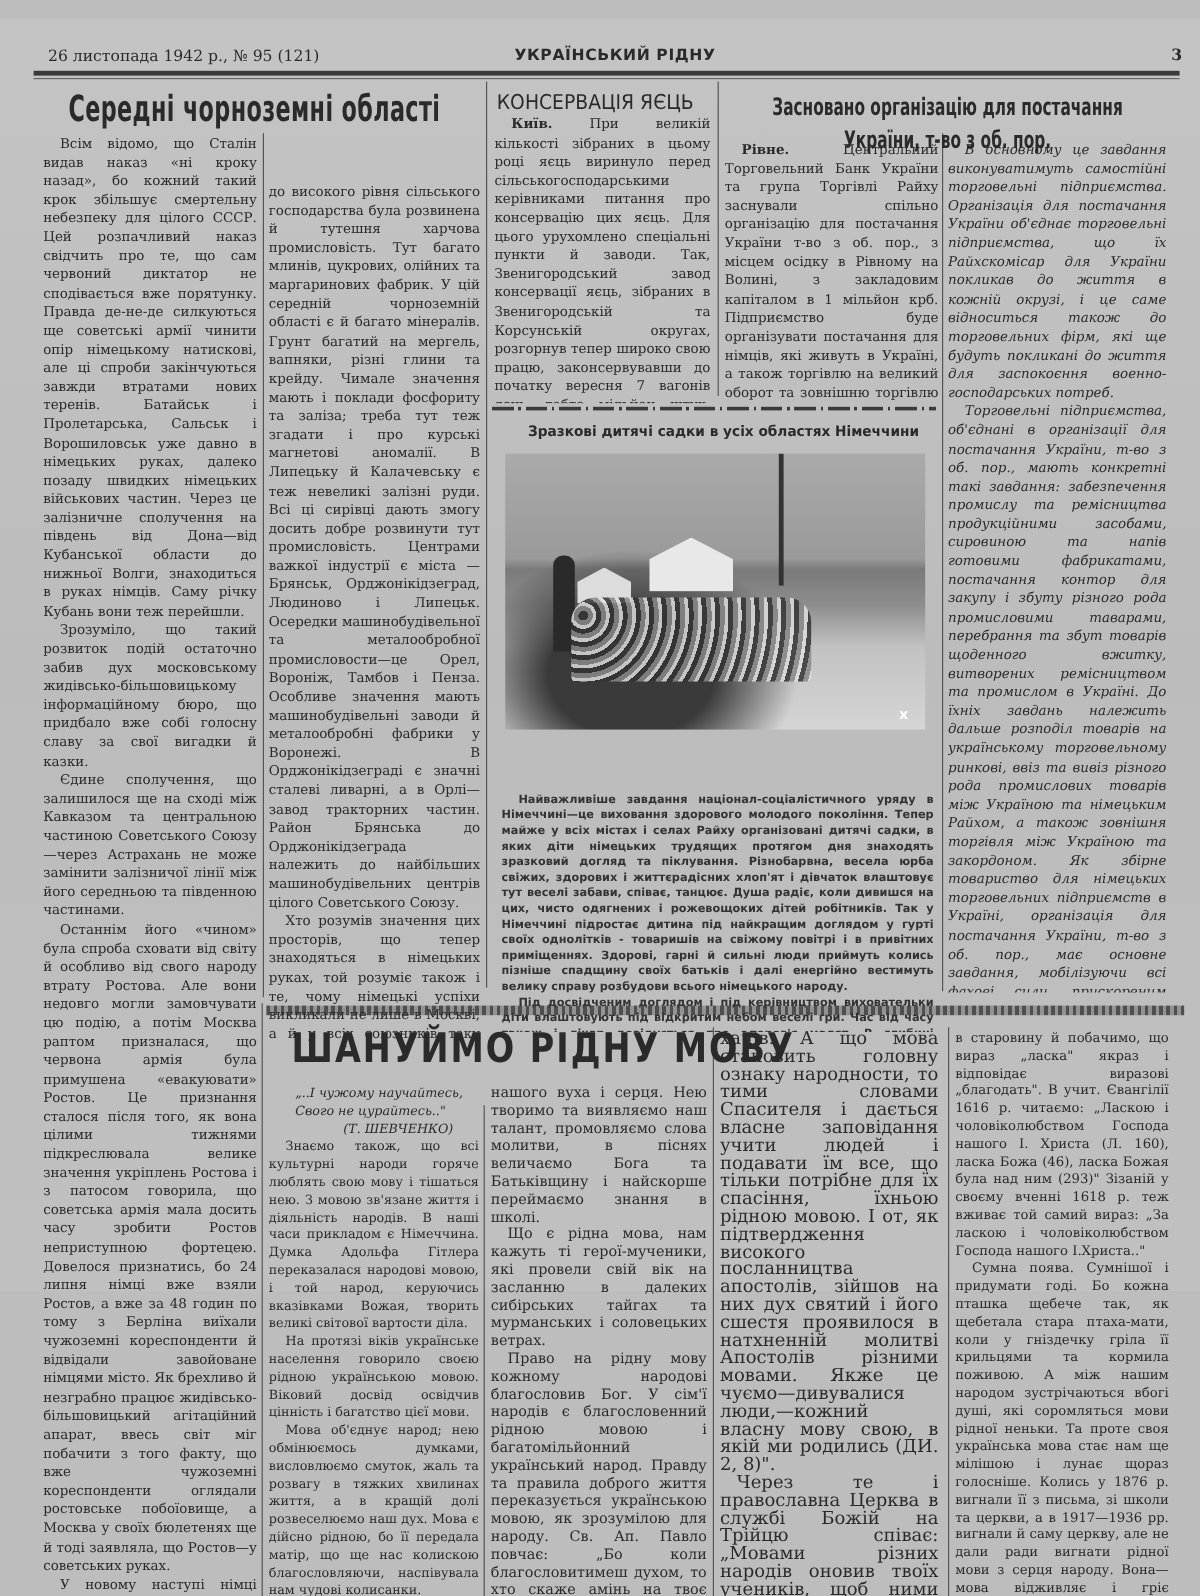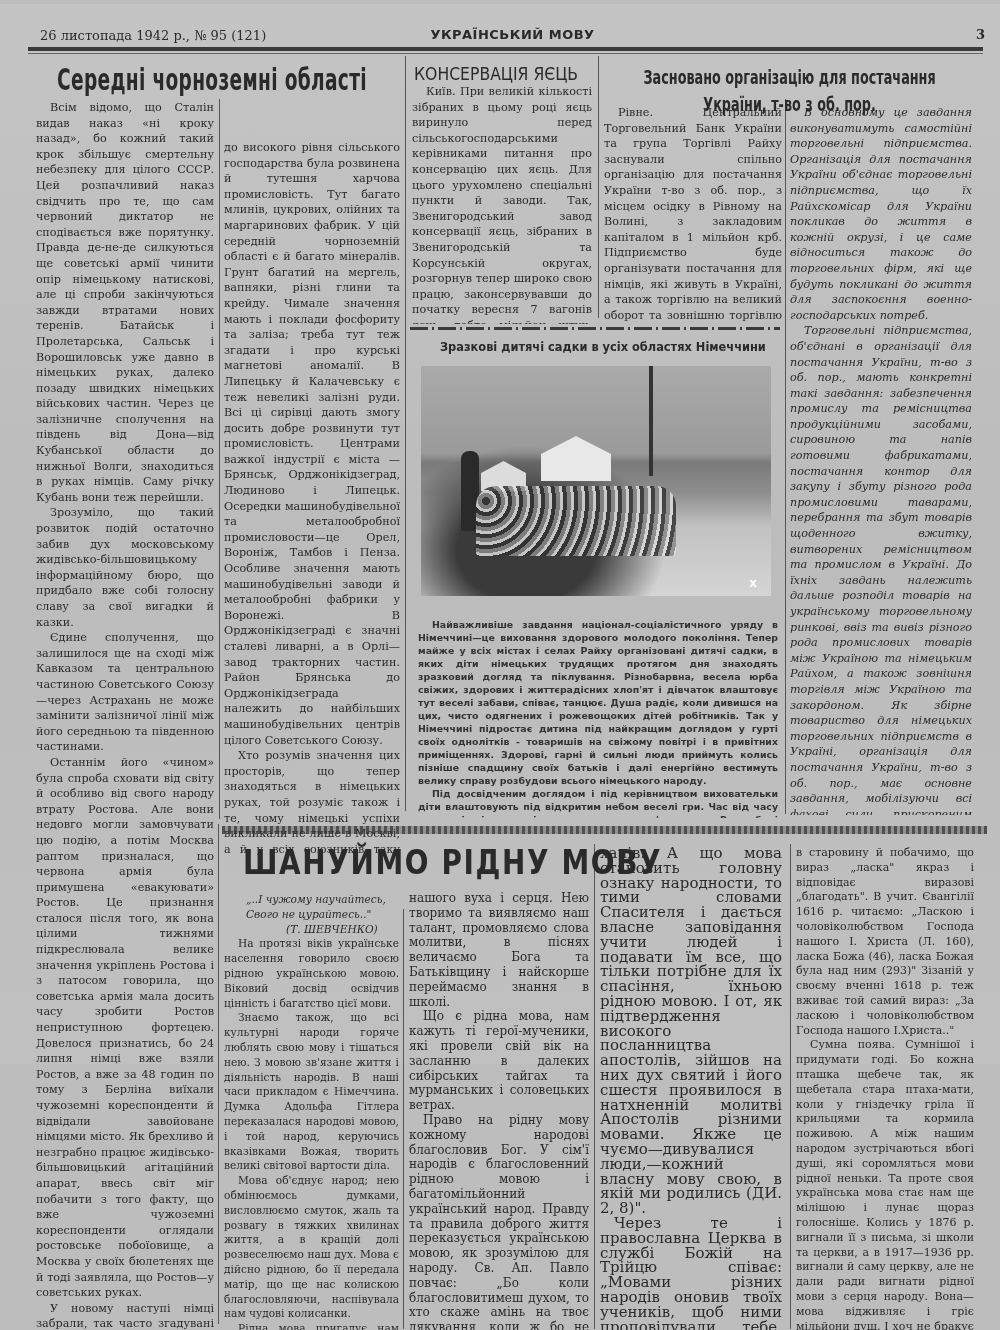--- a/index.html
+++ b/index.html
@@ -3,21 +3,21 @@
 <meta charset="utf-8">
 <style>
   html, body { margin:0; padding:0; }
   body {
     width:1000px; height:1330px; overflow:hidden;
     background:#bdbdbd;
     font-family:"DejaVu Serif", serif;
     color:#2a2a2a;
     position:relative;
   }
-  .page { position:absolute; left:0; top:4px; width:1000px; height:1060px;
+  .page { position:absolute; left:0; top:16px; width:1000px; height:1060px;
     background: linear-gradient(180deg,#c4c4c4 0%,#bcbcbc 50%,#c0c0c0 100%); }
   .masthead { position:absolute; top:22px; left:40px; width:945px; height:20px;
     font-size:13px; font-family:"DejaVu Serif", serif; }
   .mh-date { position:absolute; left:0; top:2px; }
   .mh-title { position:absolute; left:0; right:0; text-align:center; top:1px;
     font-family:"DejaVu Sans", sans-serif; font-weight:bold; font-size:13px; letter-spacing:0.5px; }
   .mh-page { position:absolute; right:0; top:1px; font-weight:bold; }
   .rule-top { position:absolute; top:43px; left:28px; width:955px; height:4px; background:#3a3a3a; }
   .rule-top2 { position:absolute; top:49px; left:28px; width:955px; height:1px; background:#666; }
   .vline { position:absolute; width:1px; background:#555; }
@@ -27,44 +27,44 @@
     background: repeating-linear-gradient(90deg,#333 0 3px,#888 3px 6px); opacity:0.8; }
   .col { position:absolute; font-size:11.2px; line-height:15.6px; text-align:justify; hyphens:auto; }
   .col p { margin:0; text-indent:14px; }
   .col p.noind { text-indent:0; }
   .head-cond { font-family:"DejaVu Sans", sans-serif; font-weight:bold; transform-origin:left top; color:#2a2a2a; white-space:nowrap; }
   .h1 { position:absolute; left:57px; top:58px; font-size:30px; transform:scaleX(0.62); letter-spacing:0.5px; }
   .h2 { position:absolute; left:414px; top:60px; font-size:17px; font-weight:normal; transform:scaleX(0.92); }
   .h3 { position:absolute; left:620px; top:60px; width:530px; font-size:20px; text-align:center; transform:scaleX(0.64); line-height:27px; white-space:normal; }
   .h4 { position:absolute; left:440px; top:336px; font-size:12px; transform:scaleX(0.95); }
   .h5 { position:absolute; left:243px; top:838px; font-size:34px; transform:scaleX(0.82); letter-spacing:2px; }
-  .dateline { font-weight:normal; }
+  .dateline { font-weight:bold; }
   .photo { position:absolute; left:421px; top:362px; width:350px; height:230px;
     background:
       radial-gradient(ellipse at 30% 80%, #3a3a3a 0 20%, transparent 40%),
       linear-gradient(180deg,#aaa 0%,#9a9a9a 38%,#7a7a7a 42%,#8d8d8d 55%,#c2c2c2 70%,#d5d5d5 100%);
     overflow:hidden; }
   .photo .house { position:absolute; left:120px; top:70px; width:70px; height:45px; background:#e8e8e8; clip-path:polygon(0 40%,50% 0,100% 40%,100% 100%,0 100%); }
   .photo .house2 { position:absolute; left:60px; top:95px; width:45px; height:30px; background:#dcdcdc; clip-path:polygon(0 40%,50% 0,100% 40%,100% 100%,0 100%); }
   .photo .pole { position:absolute; left:228px; top:0; width:4px; height:110px; background:#333; }
   .photo .crowd { position:absolute; left:55px; top:120px; width:200px; height:70px;
     background: repeating-radial-gradient(circle at 10px 15px,#333 0 4px,#888 4px 8px,#ddd 8px 11px); opacity:0.85; border-radius:20px 20px 4px 4px; }
   .photo .adult { position:absolute; left:40px; top:85px; width:18px; height:80px; background:#2a2a2a; border-radius:8px 8px 2px 2px; }
   .photo .mark { position:absolute; right:14px; bottom:6px; color:#fff; font-family:"DejaVu Sans", sans-serif; font-weight:bold; font-size:12px; }
-  .caption { font-family:"DejaVu Sans", sans-serif; font-size:9.4px; line-height:13px; font-weight:bold; color:#333; }
+  .caption { font-family:"DejaVu Sans", sans-serif; font-size:9.4px; line-height:13px; font-weight:bold; color:#333;margin-top:30px; }
   .epi { font-style:italic; }
 </style>
 </head>
 <body>
 
 <div class="page">
 
   <div class="masthead">
     <span class="mh-date">26 листопада 1942 р., № 95 (121)</span>
-    <span class="mh-title">УКРАЇНСЬКИЙ МОВУ</span>
+    <span class="mh-title">УКРАЇНСЬКИЙ РІДНУ</span>
     <span class="mh-page">3</span>
   </div>
   <div class="rule-top"></div>
   <div class="rule-top2"></div>
 
   <div class="vline" style="left:219px;top:95px;height:720px;"></div>
   <div class="vline" style="left:405px;top:52px;height:755px;"></div>
   <div class="vline" style="left:598px;top:52px;height:262px;"></div>
   <div class="vline" style="left:785px;top:95px;height:715px;"></div>
   <div class="vline" style="left:218px;top:820px;height:500px;"></div>
@@ -117,22 +117,22 @@
     <p>Під досвідченим доглядом і під керівництвом виховательки діти влаштовують під відкритим небом веселі гри. Час від часу також і лікар довідується про здоров'я малят. В глибині зразкове робітниче селище, в якому мешкають виключно німецькі робітники.</p>
   </div>
 
   <div class="head-cond h5">ШАНУЙМО РІДНУ МОВУ</div>
   <div class="col" style="left:224px;top:888px;width:175px;height:440px;overflow:hidden;font-size:10.6px;line-height:14.8px;">
     <div class="epi" style="padding-left:22px;">
       <div>„..І чужому научайтесь,</div>
       <div>Свого не цурайтесь.."</div>
       <div style="padding-left:40px;">(Т. ШЕВЧЕНКО)</div>
     </div>
+    <p>Знаємо також, що всі культурні народи горяче люблять свою мову і тішаться нею. З мовою зв'язане життя і діяльність народів. В наші часи прикладом є Німеччина. Думка Адольфа Гітлера переказалася народові мовою, і той народ, керуючись вказівками Вожая, творить великі світової вартости діла.</p>
     <p>На протязі віків українське населення говорило своєю рідною українською мовою. Віковий досвід освідчив цінність і багатство цієї мови.</p>
-    <p>Знаємо також, що всі культурні народи горяче люблять свою мову і тішаться нею. З мовою зв'язане життя і діяльність народів. В наші часи прикладом є Німеччина. Думка Адольфа Гітлера переказалася народові мовою, і той народ, керуючись вказівками Вожая, творить великі світової вартости діла.</p>
     <p>Мова об'єднує народ; нею обмінюємось думками, висловлюємо смуток, жаль та розвагу в тяжких хвилинах життя, а в кращій долі розвеселюємо наш дух. Мова є дійсно рідною, бо її передала матір, що ще нас колискою благословляючи, наспівувала нам чудові колисанки.</p>
     <p>Рідна мова пригадує нам землю, де ми побачили світ і найкращу річ на світі—очі рідної неньки, мова доводить до пам'яти безжурний дитячий вік і найкращу частину життя—молодість. Мова пригадує землю, де ми заложили родинне гніздо, де обняли до праці нивку, верстат, чи який уряд, і де бажали б спочити по трудах. Нею говоримо і думаємо, вона є найсолодша для</p>
   </div>
   <div class="col" style="left:409px;top:887px;width:180px;height:440px;overflow:hidden;font-size:12px;line-height:14.8px;">
     <p class="noind">нашого вуха і серця. Нею творимо та виявляємо наш талант, промовляємо слова молитви, в піснях величаємо Бога та Батьківщину і найскорше переймаємо знання в школі.</p>
     <p>Що є рідна мова, нам кажуть ті герої-мученики, які провели свій вік на засланню в далеких сибірських тайгах та мурманських і соловецьких ветрах.</p>
     <p>Право на рідну мову кожному народові благословив Бог. У сім'ї народів є благословенний рідною мовою і багатомільйонний український народ. Правду та правила доброго життя переказується українською мовою, як зрозумілою для народу. Св. Ап. Павло повчає: „Бо коли благословитимеш духом, то хто скаже амінь на твоє дякування, коли ж бо не знаєш що говориш. У церкві краще мені п'ять слів промовити розумінням моїм, щоб і інших навчити, ніж десять тисяч слів незрозумілою мовою (І К. 14)". А Св. Єв. Іван передає: „І побачив я іншого Ангела, що летів серед неба, а в нього Євангілія вічна, щоб благовістити тим, що живуть на землі і всякому племені, і родові і мові і народові (Отк. 14,6)".</p>
 
   </div>
   <div class="col" style="left:600px;top:842px;width:182px;height:485px;overflow:hidden;font-size:15px;line-height:14.8px;">

